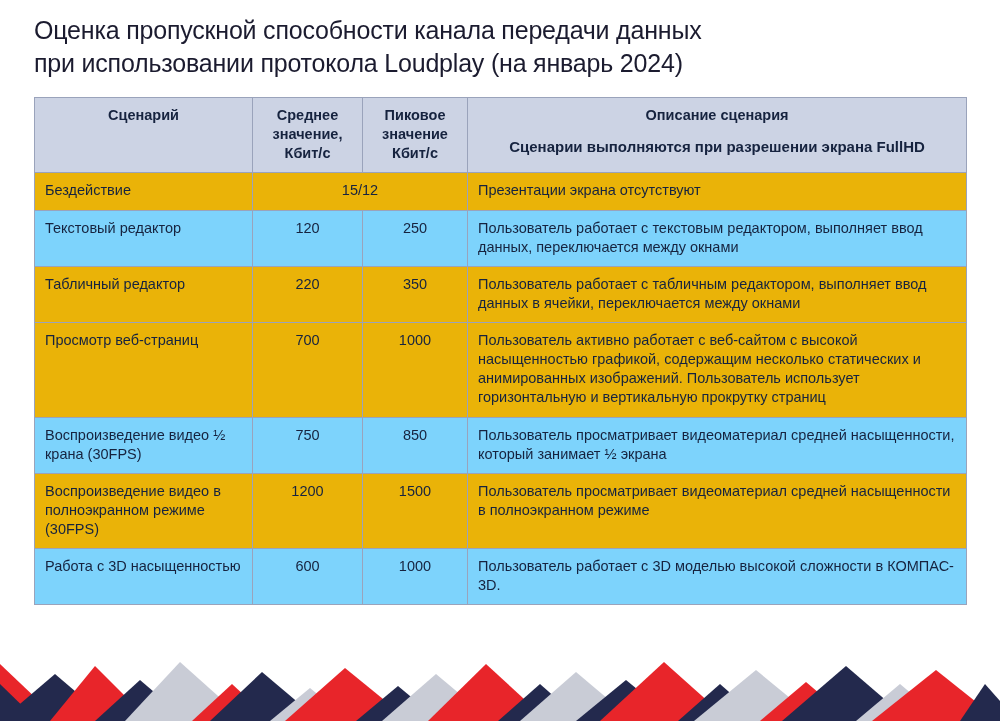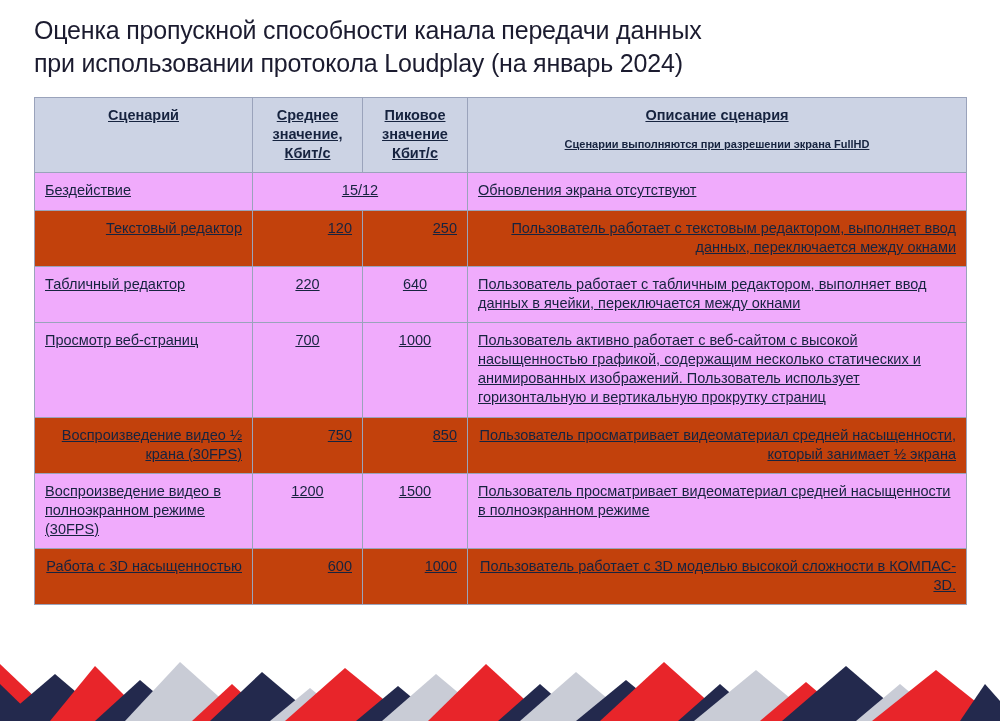--- a/index.html
+++ b/index.html
@@ -38,46 +38,44 @@
     table-layout: fixed;
     border: 1px solid #9aa3bb;
   }
   table.bw td, table.bw th {
     border: 1px solid #9aa3bb;
     vertical-align: top;
     padding: 8px 10px 9px 10px;
     font-size: 14.5px;
     color: #16233f;
     line-height: 1.32;
-    text-decoration: underline;
   }
   thead th {
     background: #ccd3e4;
     text-align: center;
     font-weight: bold;
     font-size: 15px;
     padding-top: 12px;
     padding-bottom: 12px;
     vertical-align: middle;
   }
   thead th.desc-head {
     padding-left: 14px;
     padding-right: 14px;
   }
   thead th .sub {
     display: block;
     margin-top: 12px;
-    font-size: 11px;
+    font-size: 15px;
   }
   tbody tr.shade td {
-    background: #f0abfc;
+    background: #eab308;
   }
   tbody tr.plain td {
-    background: #c2410c;
-    text-align: right;
+    background: #7dd3fc;
   }
   td.scen {
     text-align: left;
     padding-left: 12px;
   }
   td.num {
     text-align: center;
   }
   td.desc {
     text-align: left;
@@ -124,34 +122,34 @@
           <span>Описание сценария</span>
           <span class="sub">Сценарии выполняются при разрешении экрана FullHD</span>
         </th>
       </tr>
     </thead>
     <tbody>
 
       <tr class="shade">
         <td class="scen">Бездействие</td>
         <td class="merged" colspan="2">15/12</td>
-        <td class="desc">Обновления экрана отсутствуют</td>
+        <td class="desc">Презентации экрана отсутствуют</td>
       </tr>
 
       <tr class="plain">
         <td class="scen">Текстовый редактор</td>
         <td class="num">120</td>
         <td class="num">250</td>
         <td class="desc">Пользователь работает с текстовым редактором, выполняет ввод данных, переключается между окнами</td>
       </tr>
 
       <tr class="shade">
         <td class="scen">Табличный редактор</td>
         <td class="num">220</td>
-        <td class="num">640</td>
+        <td class="num">350</td>
         <td class="desc">Пользователь работает с табличным редактором, выполняет ввод данных в ячейки, переключается между окнами</td>
       </tr>
 
 
       <tr class="shade">
         <td class="scen">Просмотр веб-страниц</td>
         <td class="num">700</td>
         <td class="num">1000</td>
         <td class="desc">Пользователь активно работает с веб-сайтом с высокой насыщенностью графикой, содержащим несколько статических и анимированных изображений. Пользователь использует горизонтальную и вертикальную прокрутку страниц</td>
       </tr>

